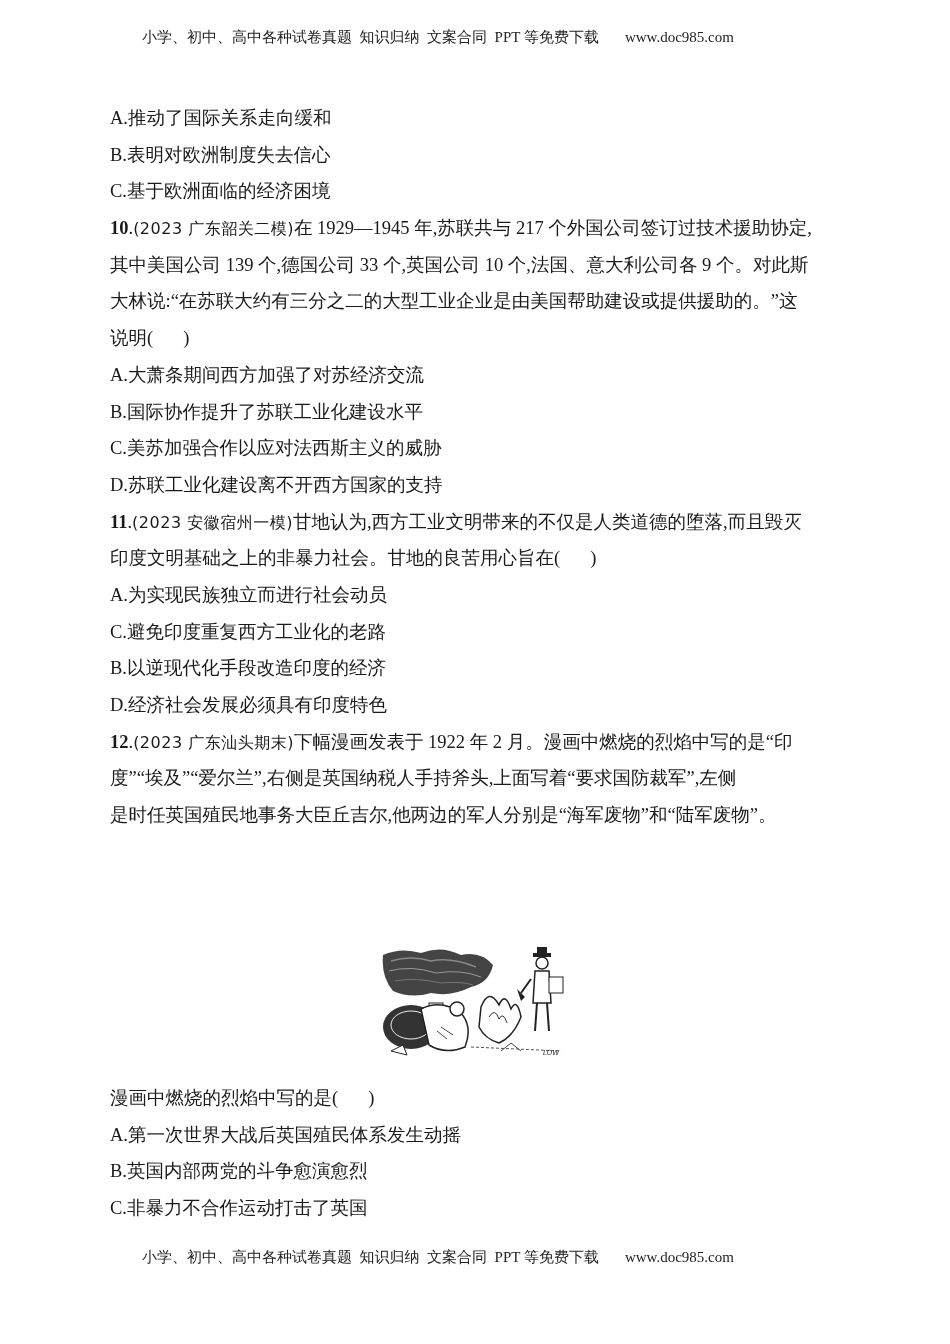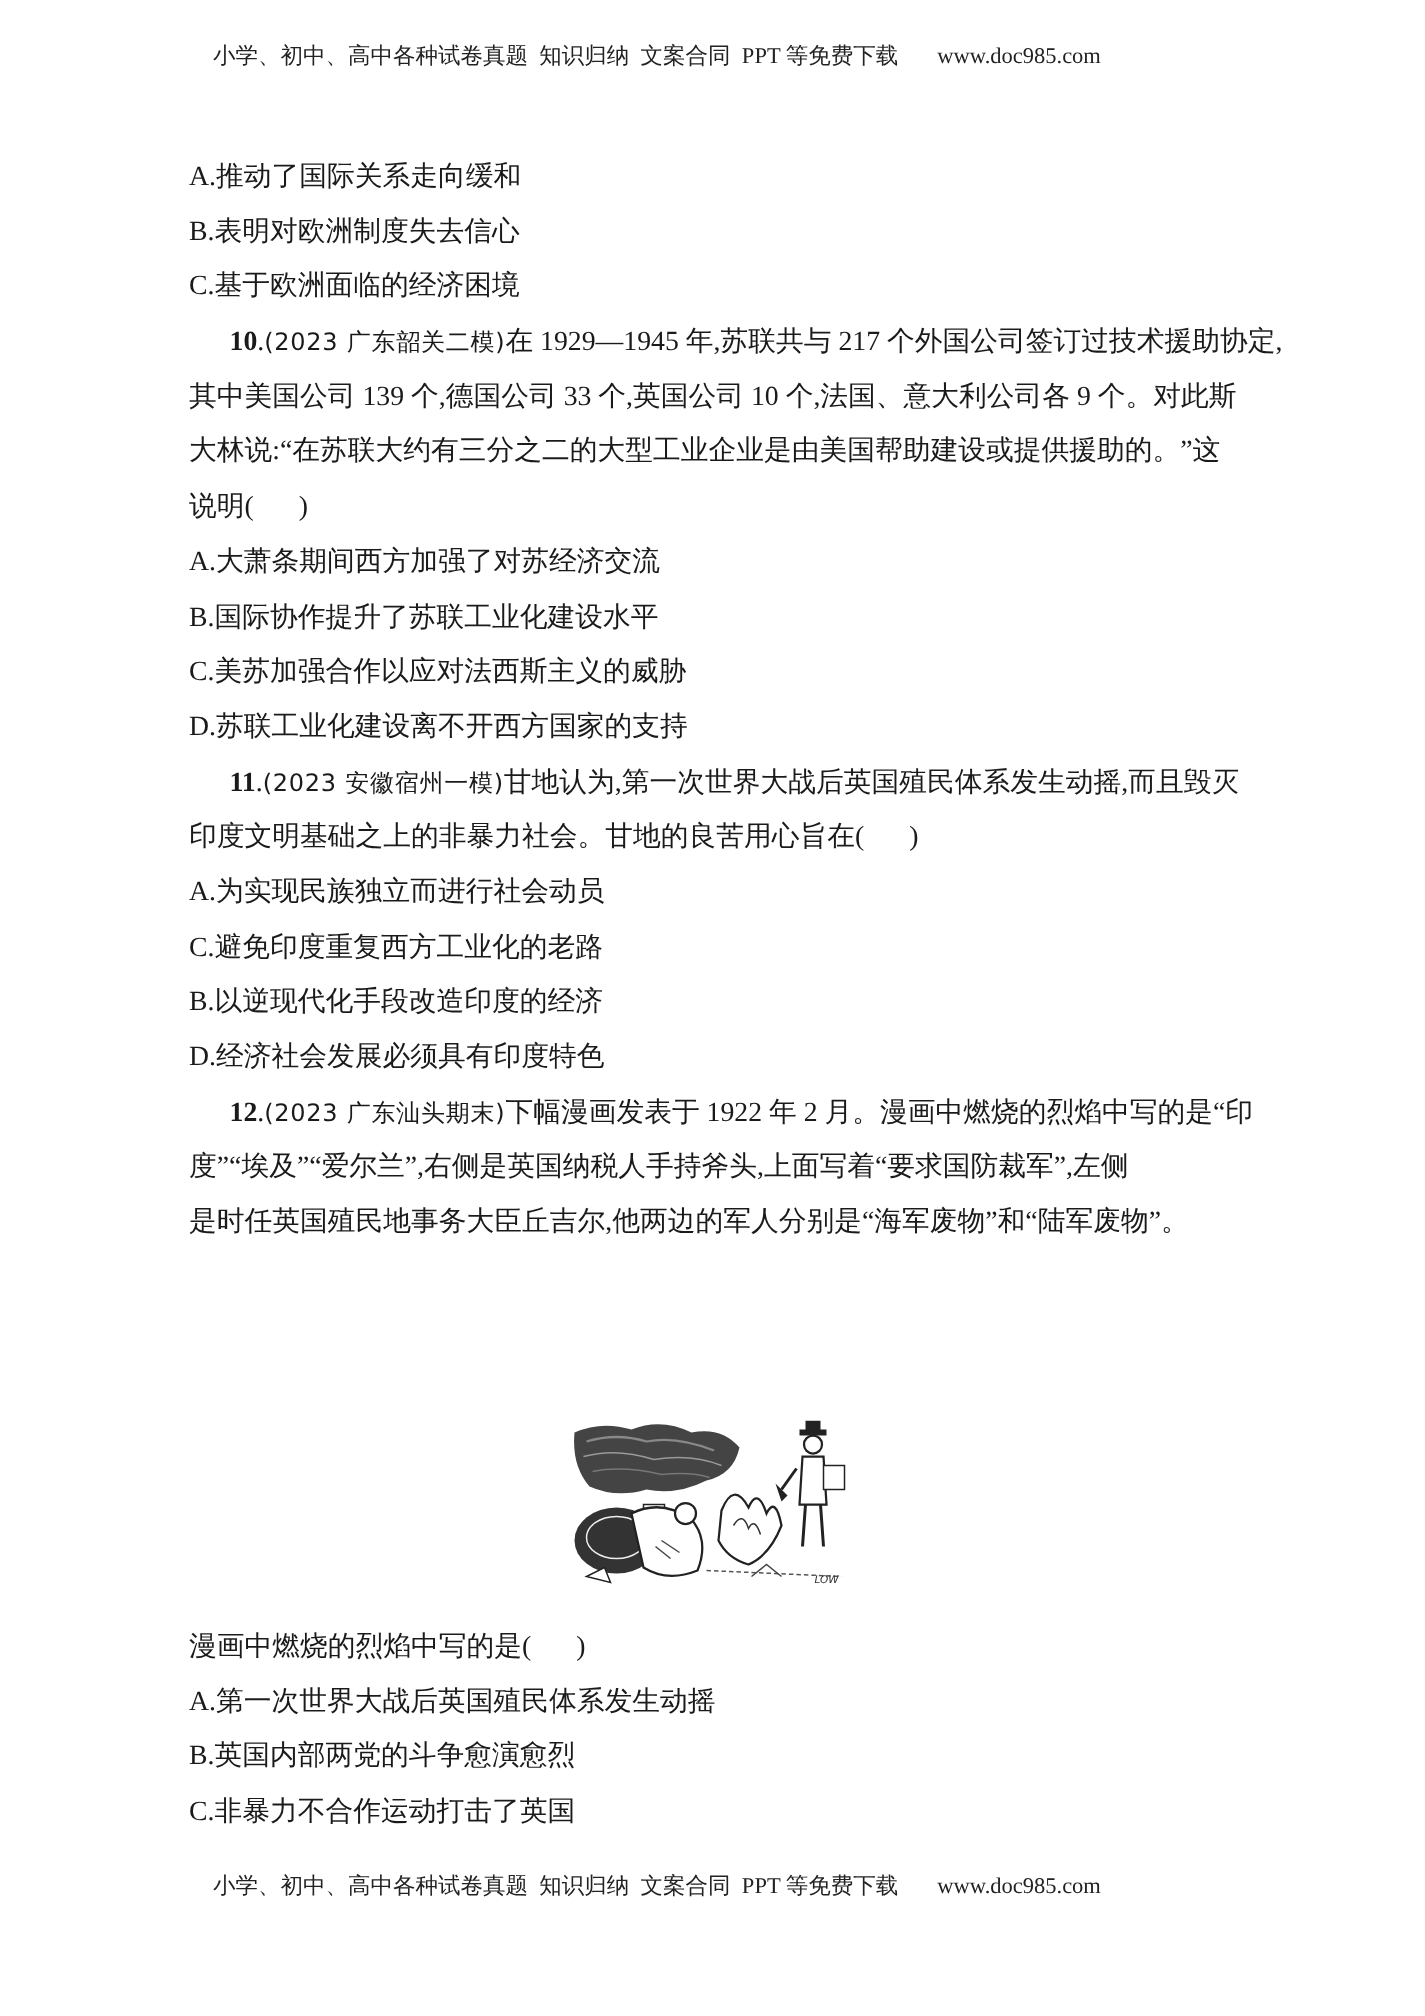--- a/index.html
+++ b/index.html
@@ -23,31 +23,31 @@
     font-size: 15px;
     color: #222;
     white-space: pre;
   }
   .header { top: 28px; }
   .footer { top: 1248px; }
   .hdr-site { margin-left: 26px; }
 
   .content {
     position: absolute;
-    left: 126px;
+    left: 110px;
     top: 100px;
     width: 732px;
   }
   .line {
     font-size: 18.5px;
     line-height: 36.7px;
     height: 36.7px;
     white-space: nowrap;
   }
-  .qnum { font-weight: bold; margin-left: 27px; }
+  .qnum { font-weight: bold; }
   .src { font-family: "DejaVu Sans", sans-serif; font-size: 16px; letter-spacing: 0.5px; }
   .blank { display: inline-block; width: 30px; }
 
   .cartoon {
     position: absolute;
     left: 381px;
     top: 947px;
     width: 190px;
     height: 114px;
   }
@@ -70,21 +70,21 @@
     <div class="line">其中美国公司 139 个,德国公司 33 个,英国公司 10 个,法国、意大利公司各 9 个。对此斯</div>
     <div class="line">大林说:“在苏联大约有三分之二的大型工业企业是由美国帮助建设或提供援助的。”这</div>
     <div class="line"><span>说明(</span><span class="blank"></span><span>)</span></div>
     <div class="line">A.大萧条期间西方加强了对苏经济交流</div>
     <div class="line">B.国际协作提升了苏联工业化建设水平</div>
     <div class="line">C.美苏加强合作以应对法西斯主义的威胁</div>
     <div class="line">D.苏联工业化建设离不开西方国家的支持</div>
   </div>
 
   <div>
-    <div class="line"><span class="qnum">11</span><span>.</span><span class="src">(2023 安徽宿州一模)</span><span>甘地认为,第一次世界大战后英国殖民体系发生动摇,而且毁灭</span></div>
+    <div class="line"><span class="qnum">11</span><span>.</span><span class="src">(2023 安徽宿州一模)</span><span>甘地认为,西方工业文明带来的不仅是人类道德的堕落,而且毁灭</span></div>
     <div class="line"><span>印度文明基础之上的非暴力社会。甘地的良苦用心旨在(</span><span class="blank"></span><span>)</span></div>
     <div class="line">A.为实现民族独立而进行社会动员</div>
     <div class="line">C.避免印度重复西方工业化的老路</div>
     <div class="line">B.以逆现代化手段改造印度的经济</div>
     <div class="line">D.经济社会发展必须具有印度特色</div>
   </div>
 
   <div>
     <div class="line"><span class="qnum">12</span><span>.</span><span class="src">(2023 广东汕头期末)</span><span>下幅漫画发表于 1922 年 2 月。漫画中燃烧的烈焰中写的是“印</span></div>
     <div class="line">度”“埃及”“爱尔兰”,右侧是英国纳税人手持斧头,上面写着“要求国防裁军”,左侧</div>

